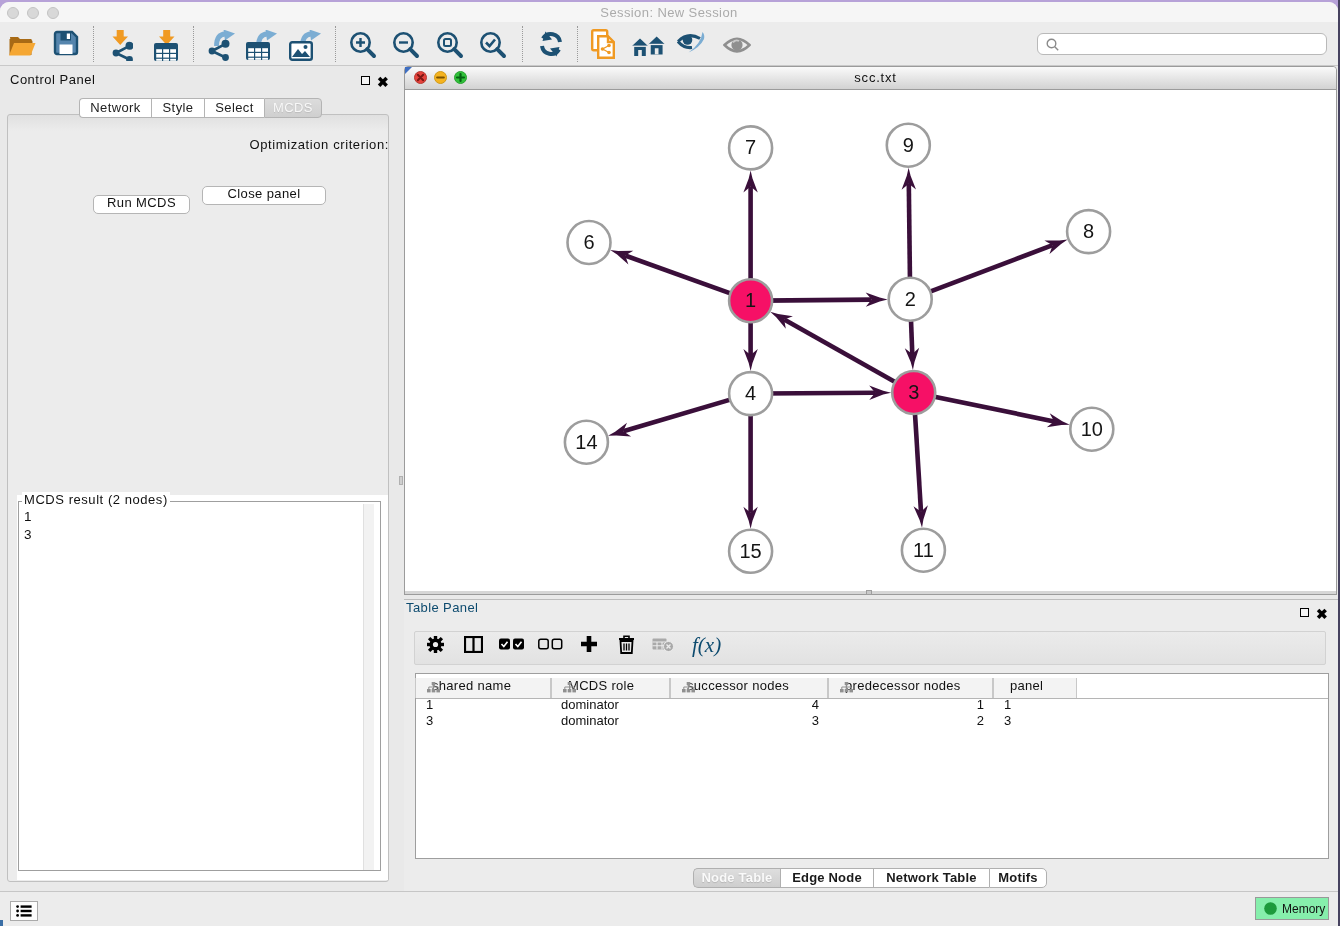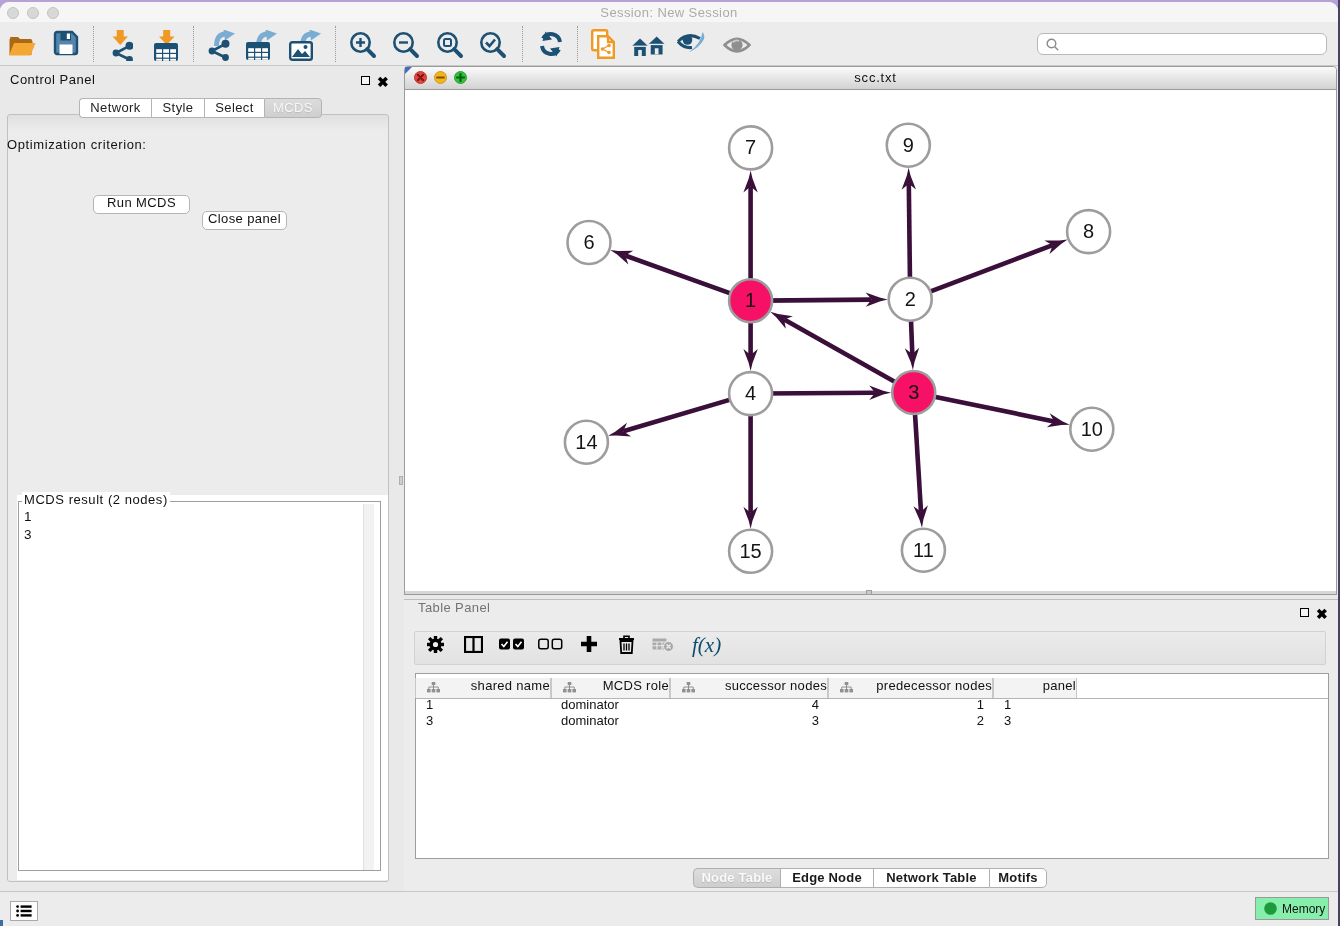--- a/index.html
+++ b/index.html
@@ -15,38 +15,38 @@
 
 #cp-title{position:absolute;left:10px;top:6px;font-size:13px;color:#111;letter-spacing:.5px}
 .float-ic{width:9px;height:9px;border:1.6px solid #000;background:#f5f5f5;position:absolute}
 .close-ic{position:absolute;font-size:14px;font-weight:bold;color:#000;line-height:10px}
 #tabs{position:absolute;left:79px;top:32px;height:20px;display:flex}
 .tab{height:20px;border:1px solid #b4b4b4;border-right:none;background:#fff;font-size:13px;color:#222;display:flex;align-items:center;justify-content:center;letter-spacing:.4px;padding-bottom:2px}
 .tab:first-child{border-radius:4px 0 0 4px}
 .tab:last-child{border-radius:0 4px 4px 0;border-right:1px solid #b4b4b4}
 .tabsel{background:linear-gradient(#dcdcdc,#cfcfcf);color:#f8f8f8;text-shadow:0 1px 1px #bbb}
 #tabpane{position:absolute;left:7px;top:48px;width:382px;height:768px;border:1px solid #c0c0c0;border-radius:3px;background:linear-gradient(180deg,#e0e0e0 0px,#e9e9e9 12px,#ececec 16px)}
-#optlabel{position:absolute;left:7px;top:71px;width:382px;text-align:left;font-size:13px;color:#111;letter-spacing:.6px}
+#optlabel{position:absolute;left:7px;top:71px;width:382px;text-align:right;font-size:13px;color:#111;letter-spacing:.6px}
 #combo{position:absolute;left:44px;top:97px;width:310px;height:19px;background:#fff;border:1px solid #b5b5b5;border-radius:4px;font-size:13px;color:#111;line-height:12px;padding-left:11px;letter-spacing:.75px}
 .btn{position:absolute;height:19px;background:#fff;border:1px solid #b5b5b5;border-radius:5px;font-size:13px;color:#111;text-align:center;line-height:13px;letter-spacing:.4px}
 #resultwrap{position:absolute;left:17px;top:429px;width:371px;height:385px;background:#fff}
 #fieldset{position:absolute;left:1px;top:6px;width:363px;height:370px;border:1px solid #9f9f9f}
 #fieldlegend{position:absolute;left:3px;top:-10px;background:#fff;font-size:13px;color:#111;padding:0 2px;letter-spacing:.55px}
 #fieldscroll{position:absolute;right:6px;top:2px;width:11px;height:366px;background:#f2f2f2;border-left:1px solid #e0e0e0}
 
 #frame{position:absolute;left:404px;top:0px;width:933px;height:528px;background:#fff;border:1px solid #9b9b9b;border-radius:4px 4px 0 0}
 #ftitle{position:absolute;left:0;top:0;width:100%;height:23px;background:linear-gradient(#fafafa,#d2d2d2);border-bottom:1px solid #9b9b9b;border-radius:4px 4px 0 0}
 .ftl{position:absolute;top:4px;width:13px;height:13px;border-radius:50%}
 #fname{position:absolute;top:3px;left:5px;width:100%;text-align:center;font-size:13px;font-weight:normal;color:#111;letter-spacing:.8px}
 #fbottom{position:absolute;left:404px;top:525px;width:933px;height:4px;background:#d6d6d6;border:1px solid #9b9b9b;border-top:none}
 
 #tp{position:absolute;left:404px;top:533px;width:934px;height:294px;background:#ececec;border-top:1px solid #bdbdbd}
-#tp-title{position:absolute;left:14px;top:0px;font-size:13px;color:#737373;letter-spacing:.4px}
+#tp-title{position:absolute;left:2px;top:0px;font-size:13px;color:#0c4a6e;letter-spacing:.4px}
 #tptable{position:absolute;left:11px;top:73px;width:914px;height:186px;background:#fff;border:1px solid #9e9e9e}
-.hcell{position:absolute;top:4px;height:20px;background:#f3f3f3;border-right:1px solid #c8c8c8;border-left:1px solid #c8c8c8;font-size:13px;color:#111;text-align:right;line-height:15px;letter-spacing:.3px;margin-left:-1px;padding-left:32px}
+.hcell{position:absolute;top:4px;height:20px;background:#f3f3f3;border-right:1px solid #c8c8c8;border-left:1px solid #c8c8c8;font-size:13px;color:#111;text-align:left;line-height:15px;letter-spacing:.3px;margin-left:-1px;padding-left:16px}
 .hrow-line{position:absolute;left:0;top:24px;width:100%;border-top:1px solid #b5b5b5}
 .cell{position:absolute;font-size:13px;color:#111;height:16px;line-height:16px}
 #btabs{position:absolute;left:289px;top:268px;height:20px;display:flex}
 .btab{height:20px;border:1px solid #b0b0b0;border-right:none;background:#fff;font-size:13px;font-weight:bold;color:#1a1a1a;display:flex;align-items:center;justify-content:center;letter-spacing:.2px;padding-bottom:1px}
 .btab:first-child{border-radius:5px 0 0 5px}
 .btab:last-child{border-radius:0 5px 5px 0;border-right:1px solid #b0b0b0}
 .btabsel{background:linear-gradient(#dedede,#cecece);color:#fafafa;text-shadow:0 1px 1px #b5b5b5}
 
 #status{position:absolute;left:0;top:889px;width:1338px;height:35px;background:#ececec;border-top:1px solid #c6c6c6}
 #memory{position:absolute;right:9px;top:5px;width:74px;height:23px;background:#86efac;border:1px solid #999;font-size:12px;color:#111}
@@ -218,21 +218,21 @@
 <div class="close-ic" style="left:377px;top:11px">✖</div>
 <div id="tabpane"></div>
 <div id="tabs">
         <div class="tab" style="width:72px">Network</div>
         <div class="tab" style="width:53px">Style</div>
         <div class="tab" style="width:60px">Select</div>
         <div class="tab tabsel" style="width:58px">MCDS</div>
       </div>
 <div id="optlabel">Optimization criterion:</div>
 <div class="btn" style="left:93px;top:129px;width:97px">Run MCDS</div>
-<div class="btn" style="left:202px;top:145px;width:85px">Close panel</div>
+<div class="btn" style="left:202px;top:120px;width:124px">Close panel</div>
 <div id="resultwrap">
         <div id="fieldset">
           <div id="fieldlegend">MCDS result (2 nodes)</div>
           <div style="position:absolute;left:5px;top:6px;font-size:13.5px;color:#111;line-height:18px">1<br>3</div>
           <div id="fieldscroll"></div>
         </div>
       </div>
 <div style="position:absolute;left:399px;top:410px;width:4px;height:9px;background:#cfcfcf;border:1px solid #b0b0b0"></div>
 <div id="frame">
         <div id="ftitle">

